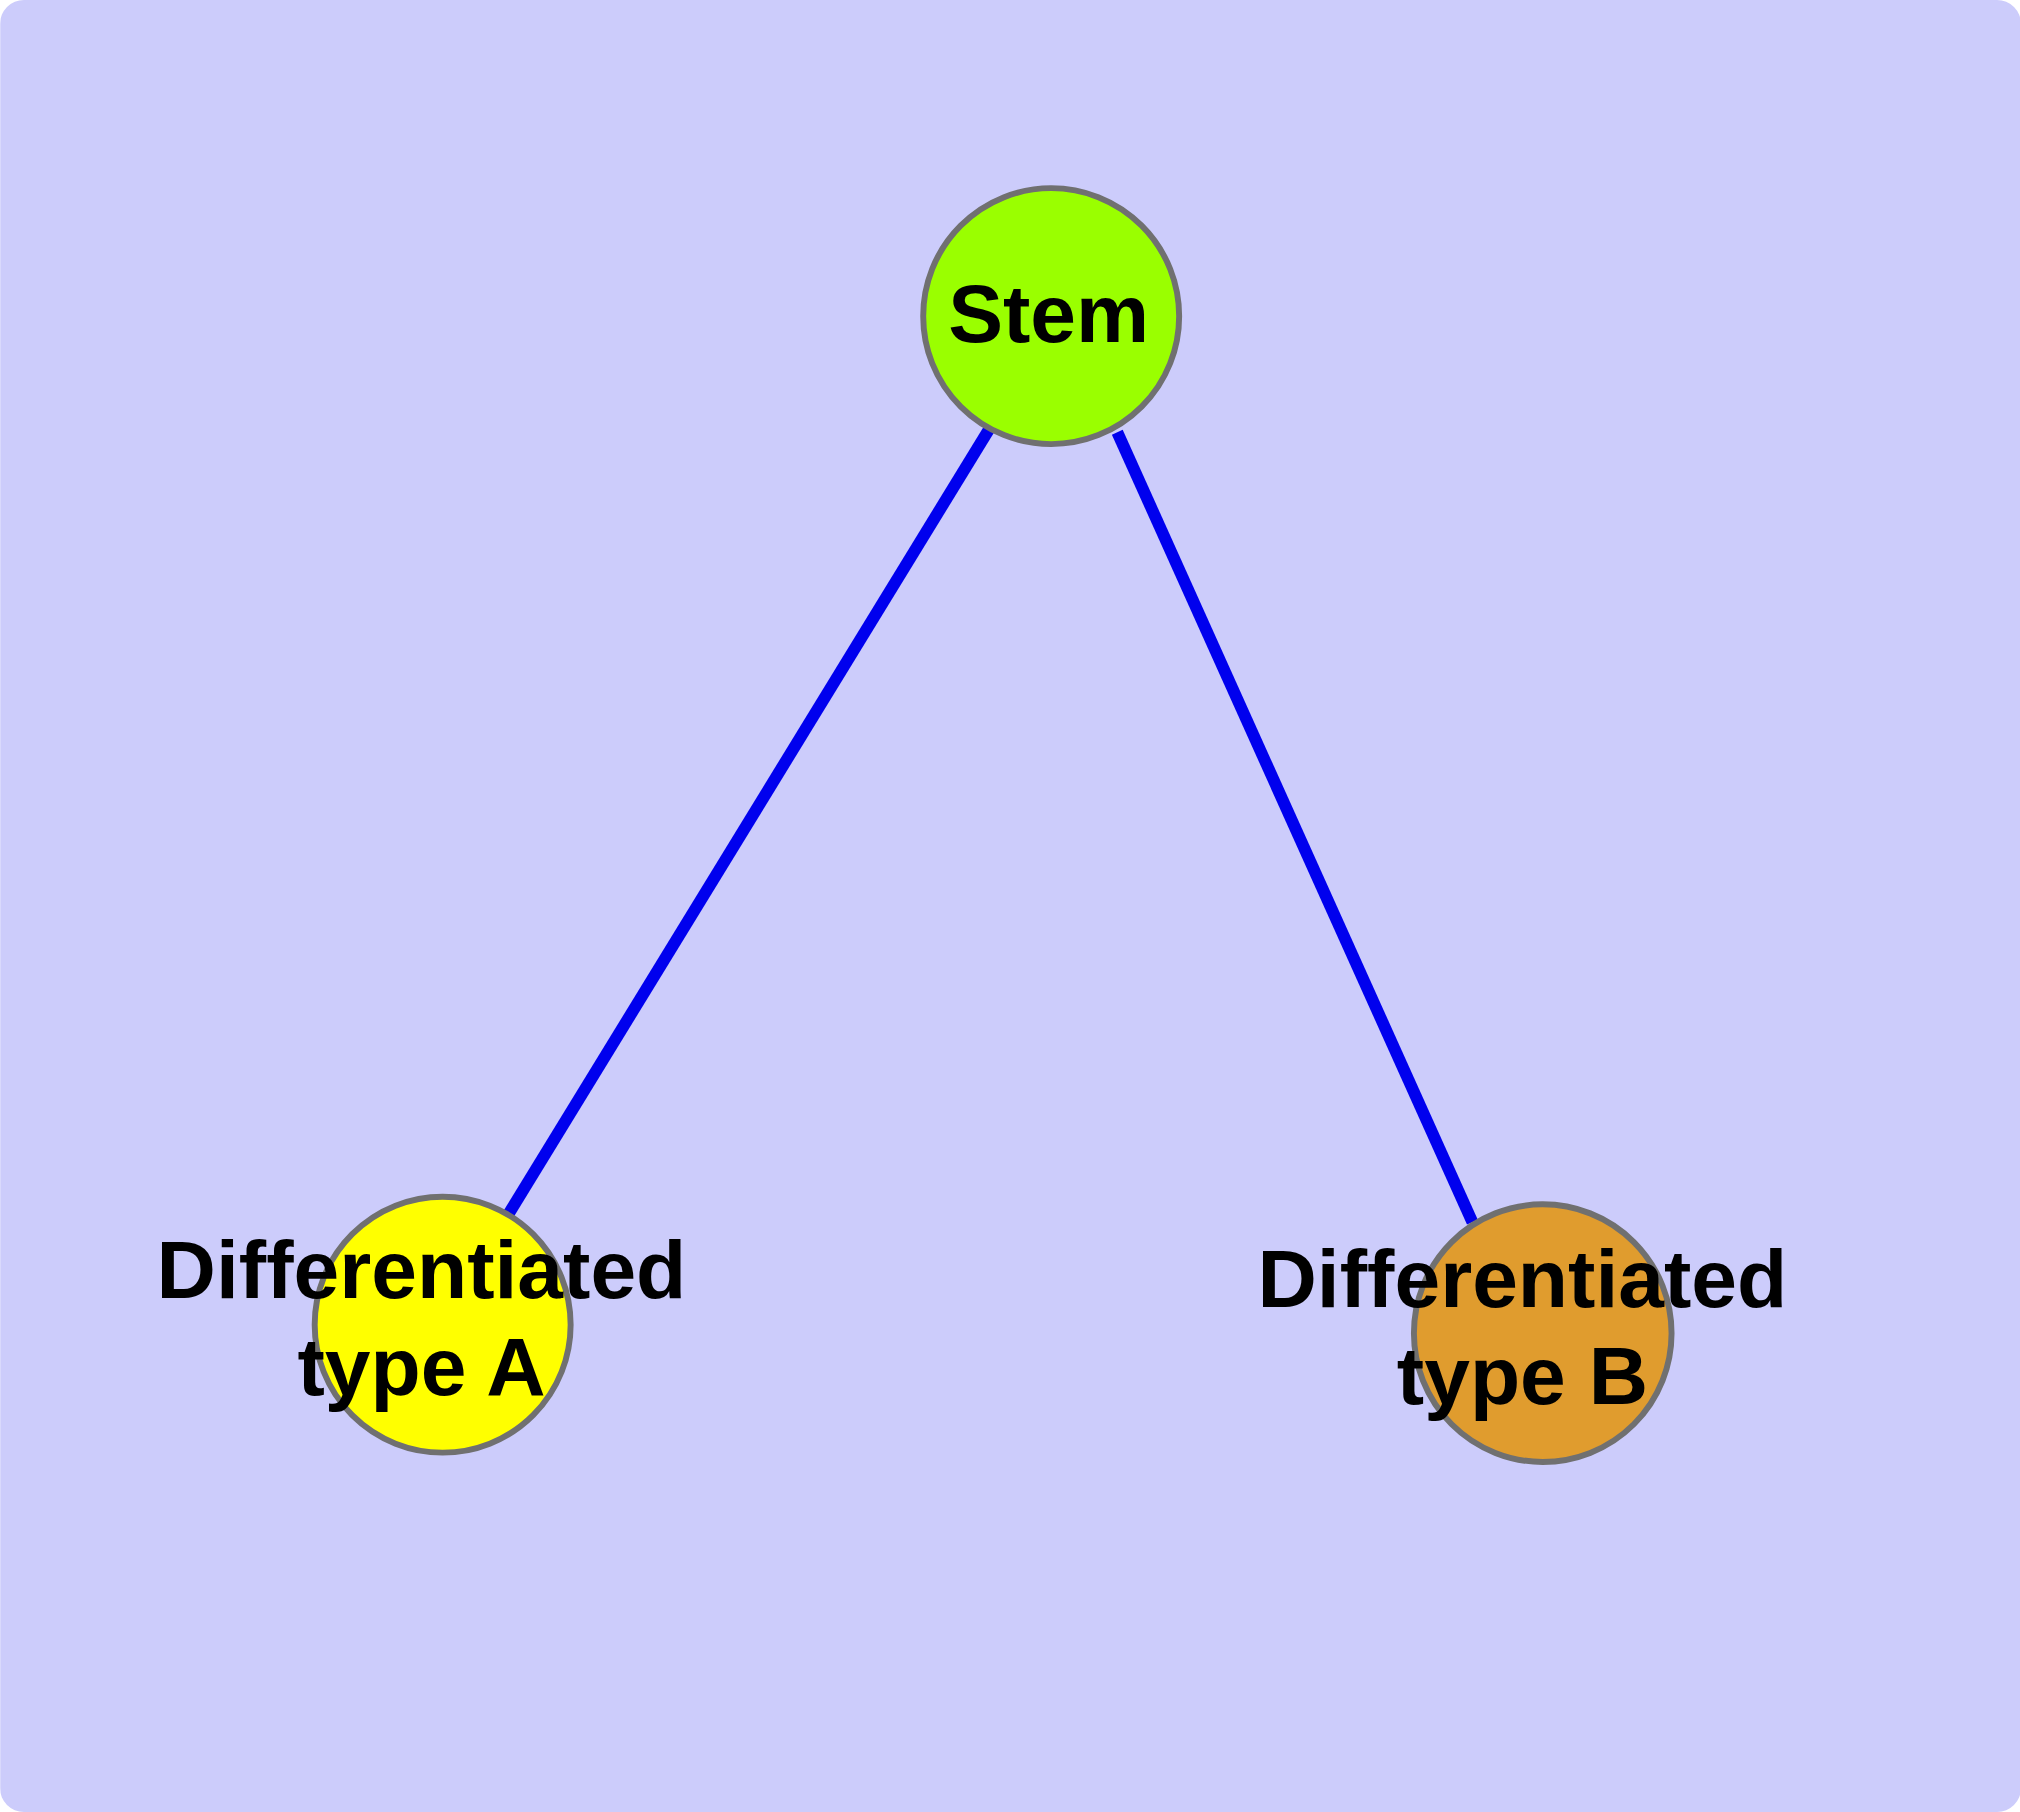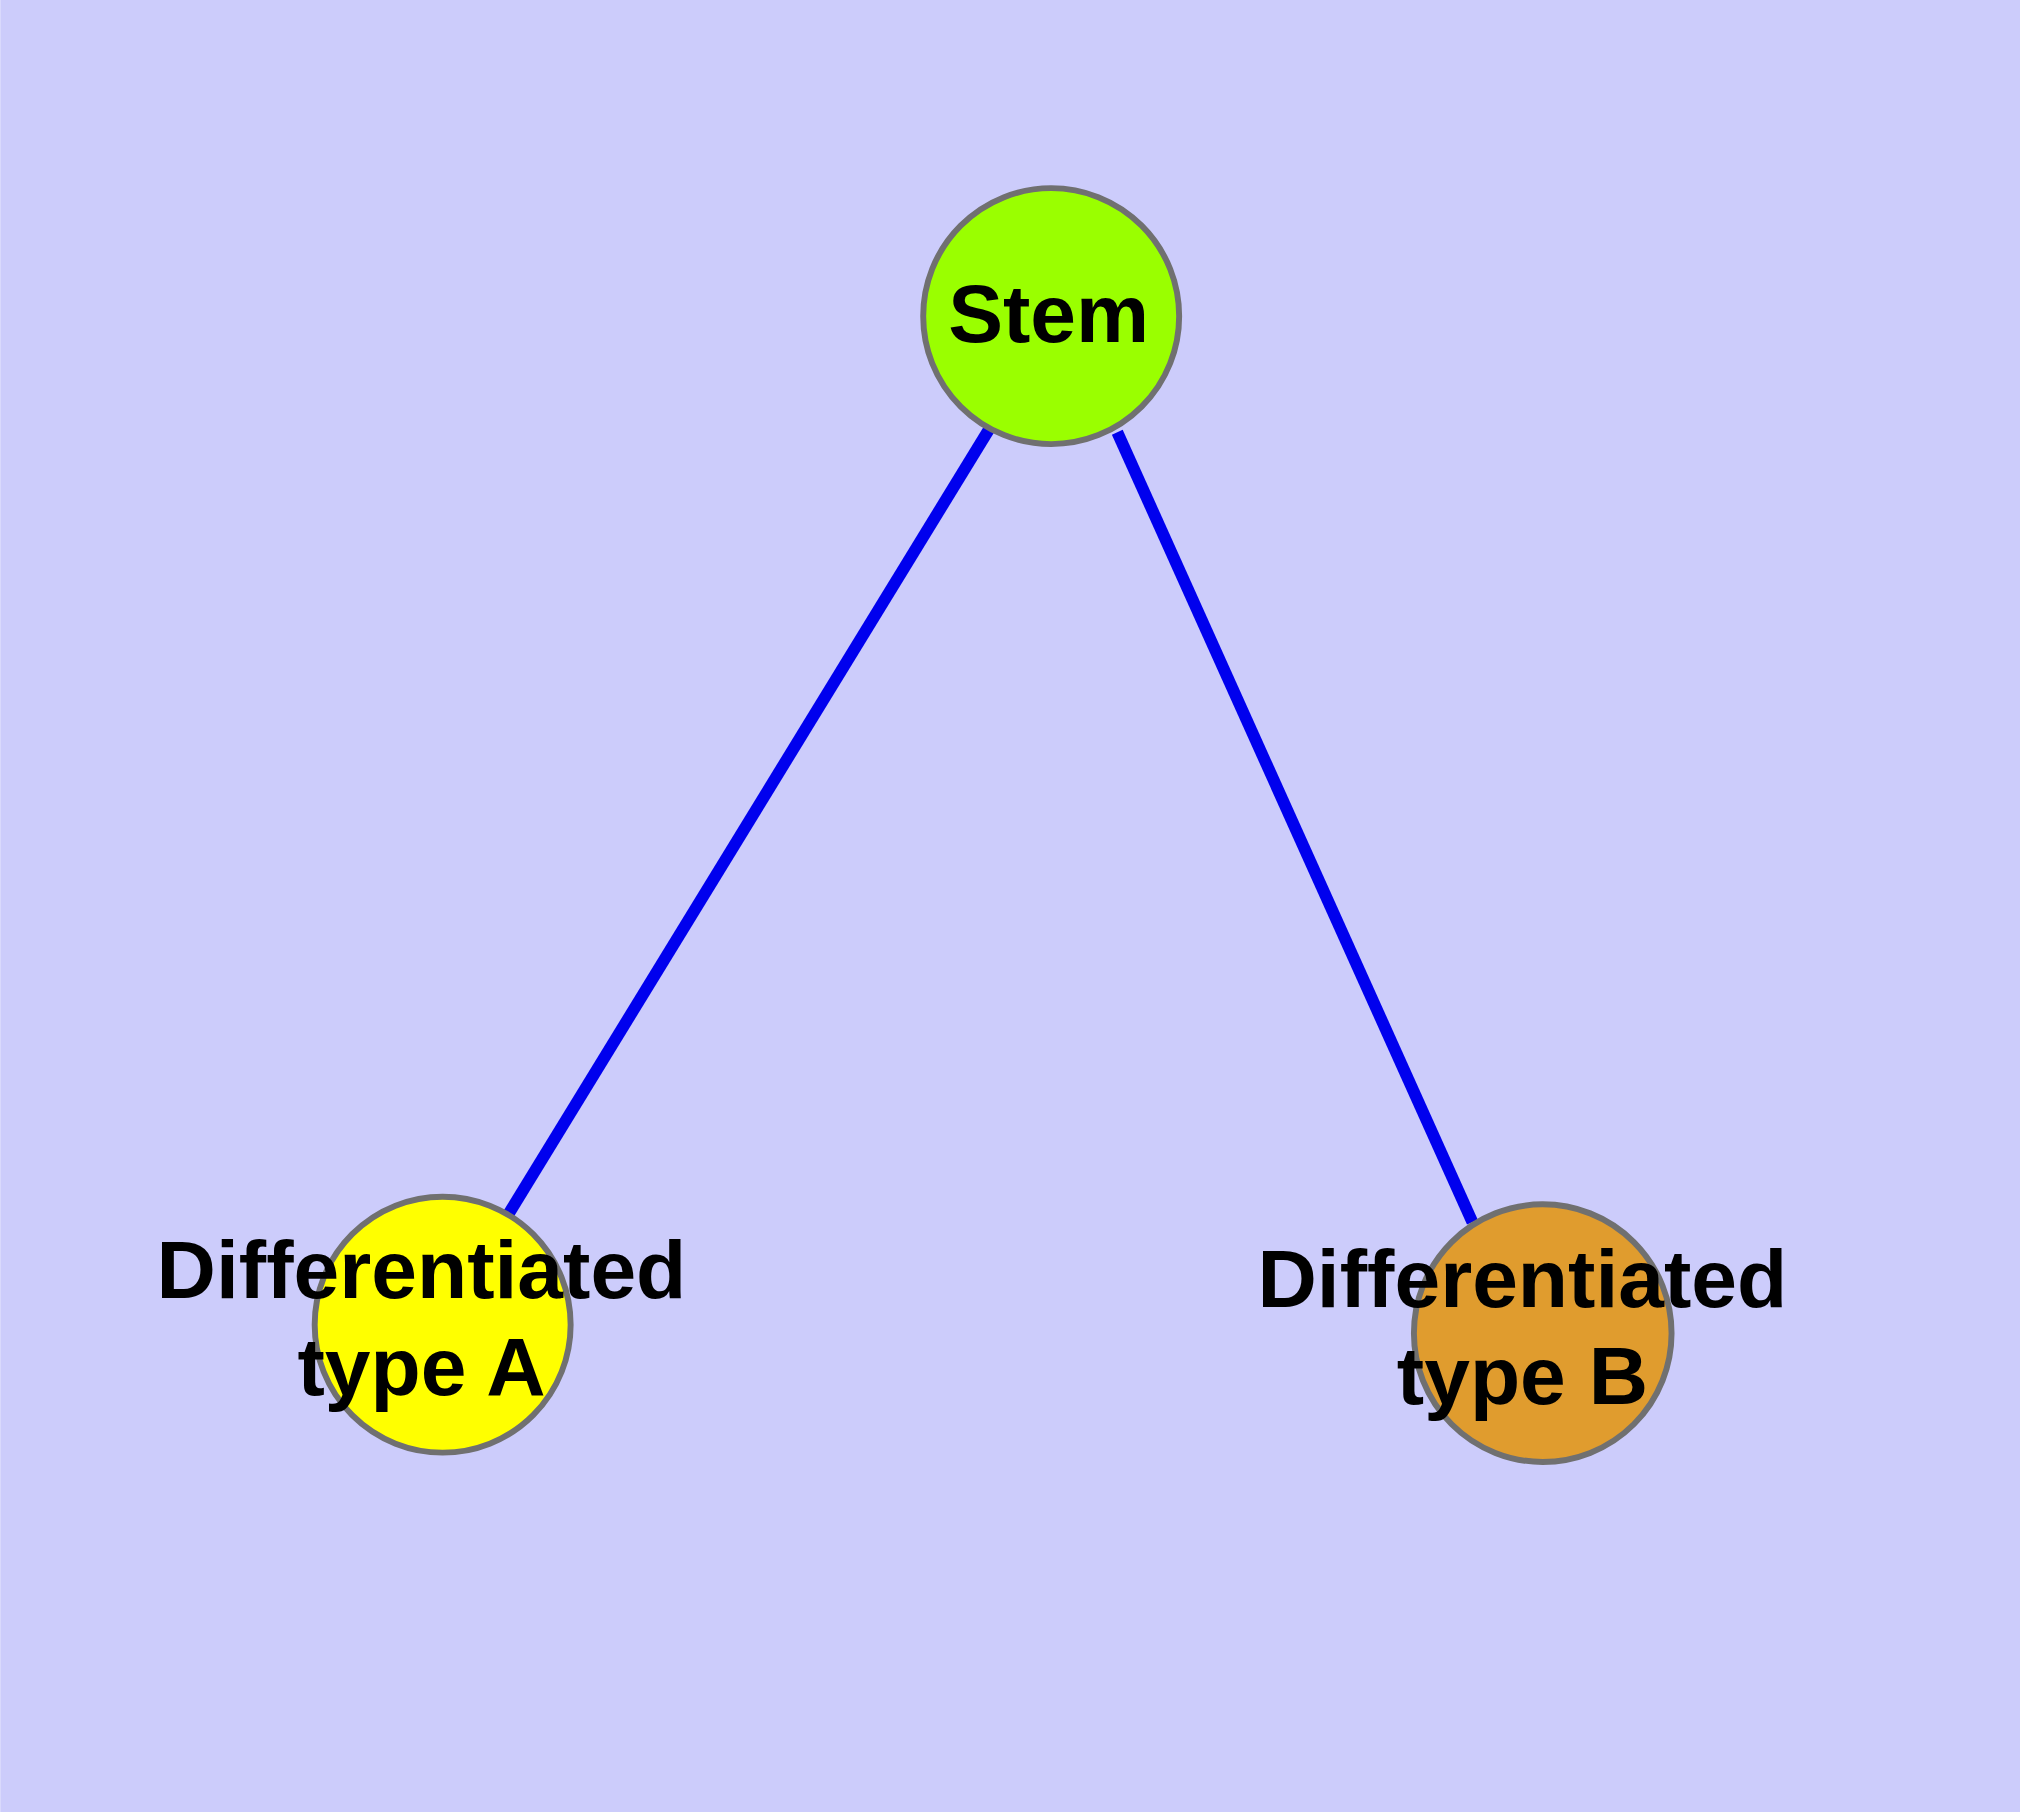--- a/index.html
+++ b/index.html
@@ -7,20 +7,21 @@
     margin: 0;
     padding: 0;
     background: #ffffff;
   }
   #canvas-root {
     position: relative;
     width: 2021px;
     height: 1812px;
     overflow: hidden;
     font-family: "Liberation Sans", "DejaVu Sans", sans-serif;
+    border-radius: 24px;
   }
   #graph-svg {
     position: absolute;
     top: 0;
     left: 0;
     width: 2021px;
     height: 1812px;
     display: block;
   }
   .node-label {

